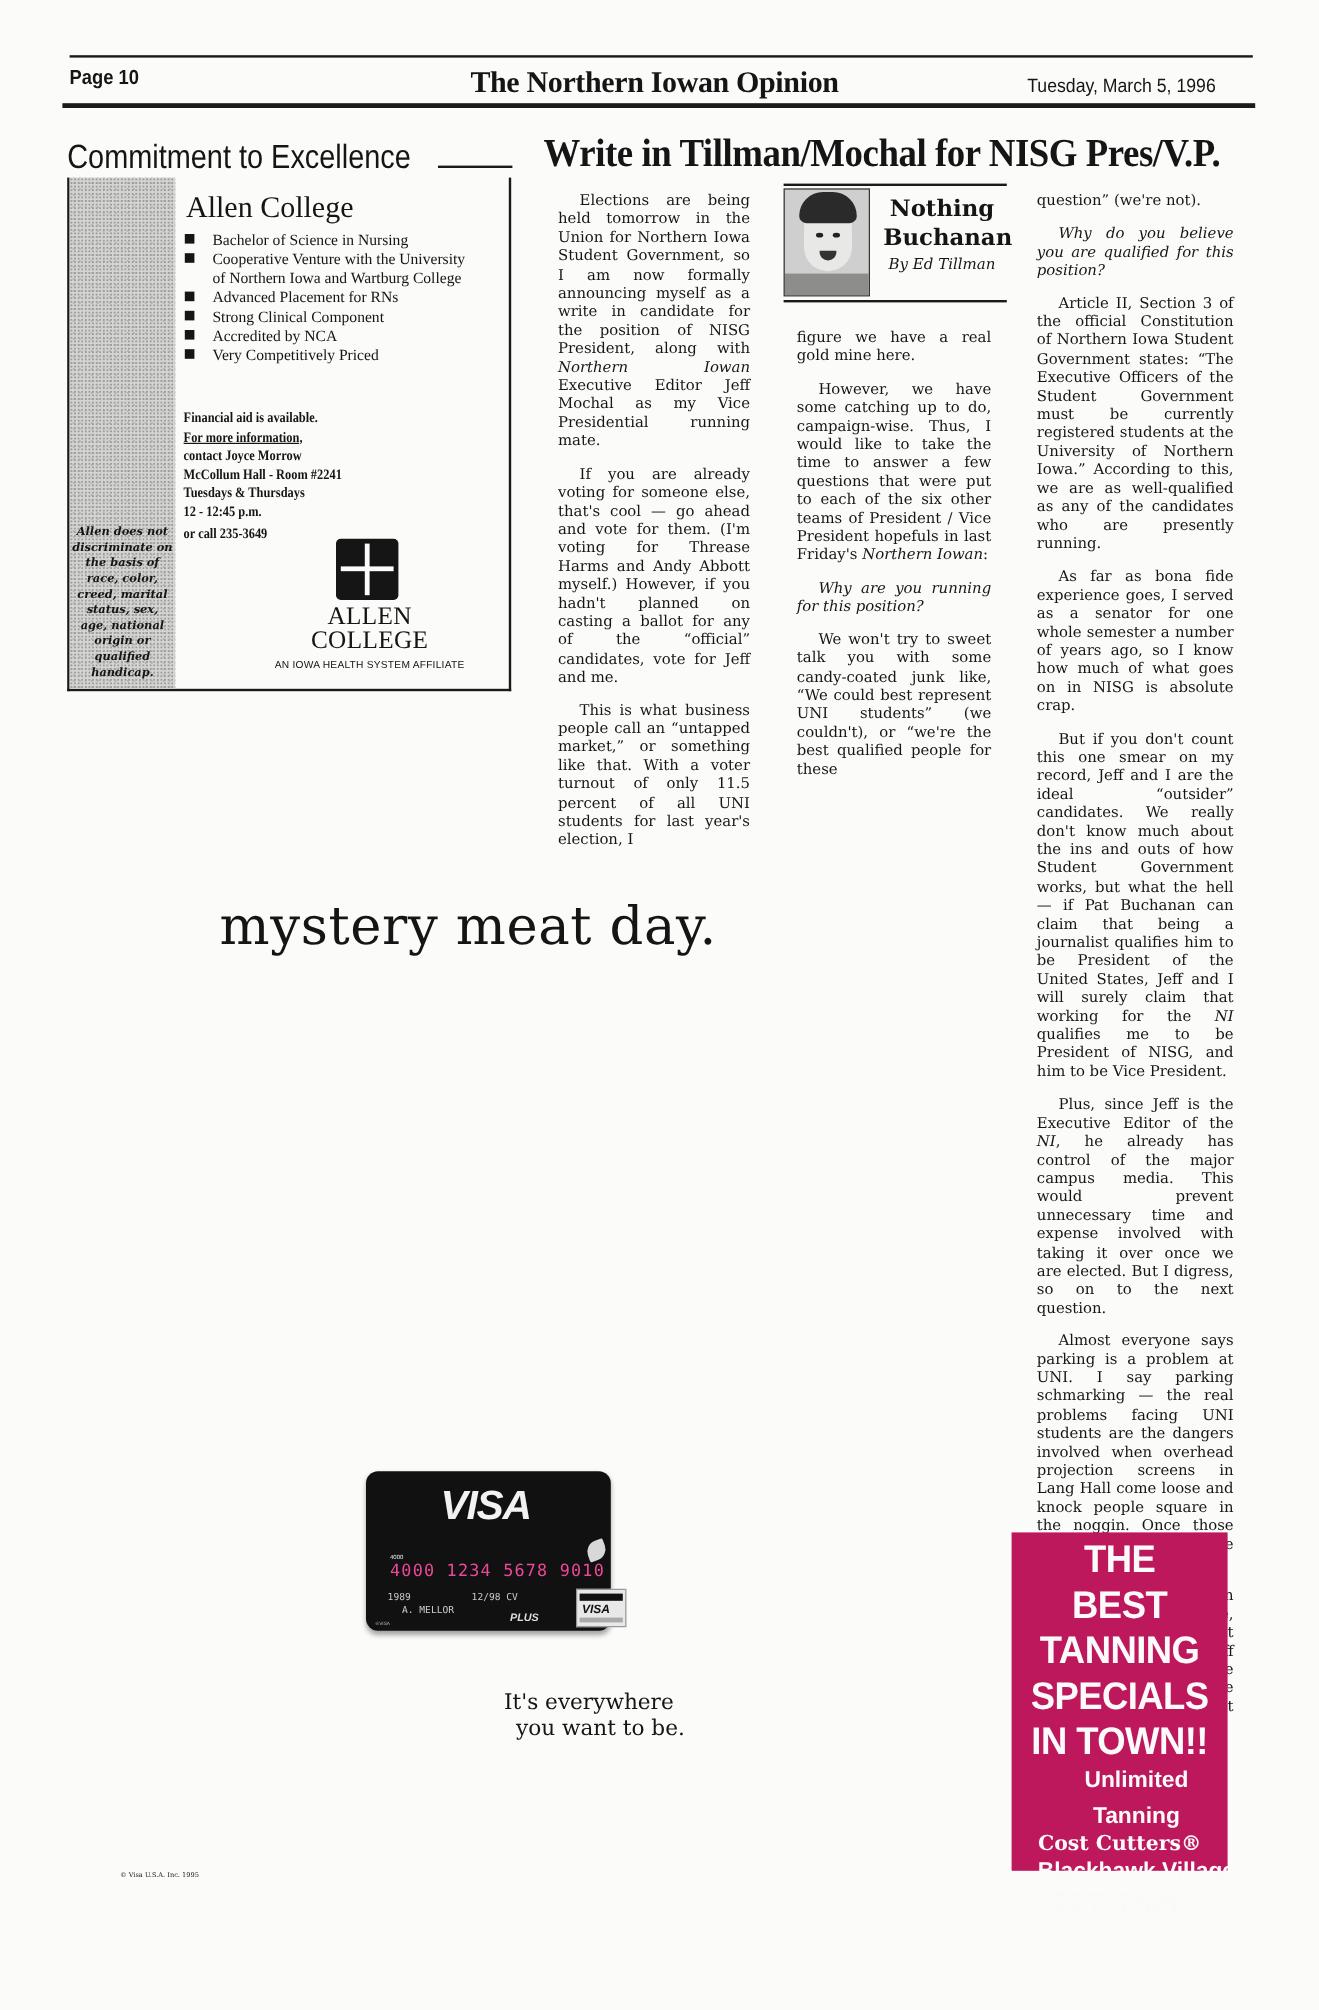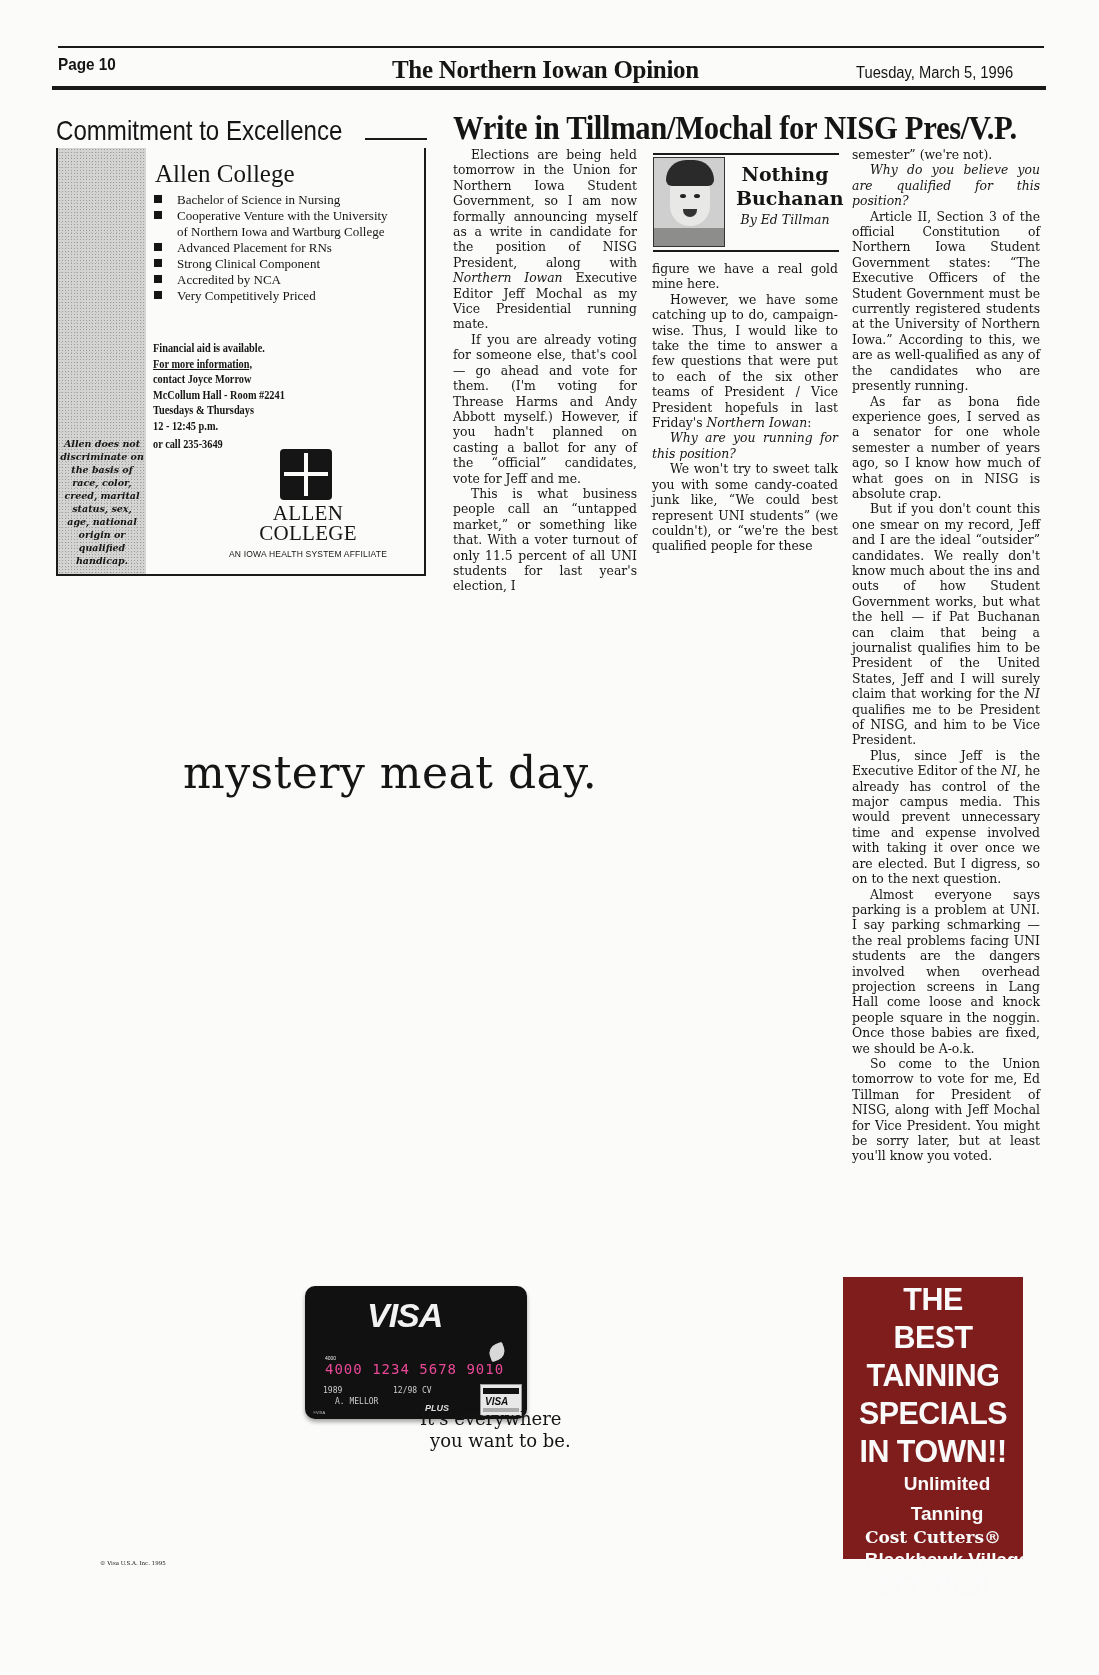--- a/index.html
+++ b/index.html
@@ -34,61 +34,61 @@
   .ad-contact .ul { text-decoration: underline; }
   .ad-logo { left: 280px; top: 449px; width: 52px; height: 51px; background: #151515; border-radius: 4px; }
   .ad-logo::before { content: ""; position: absolute; left: 24px; top: 4px; width: 4px; height: 43px; background: #fbfbfa; }
   .ad-logo::after { content: ""; position: absolute; left: 4px; top: 23px; width: 44px; height: 4px; background: #fbfbfa; }
   .ad-logo-name { left: 238px; top: 503px; width: 140px; text-align: center; font-family: "Liberation Serif", serif; font-size: 21px; line-height: 20px; letter-spacing: 0.3px; }
   .ad-affiliate { left: 225px; top: 549px; width: 166px; text-align: center; font-family: "Liberation Sans", sans-serif; font-size: 8.5px; letter-spacing: 0.2px; }
 
   
   .headline { left: 453px; top: 110px; font-family: "Liberation Serif", serif; font-weight: bold; font-size: 33px; letter-spacing: -0.4px; white-space: nowrap; transform: scaleX(0.93); transform-origin: left; }
   .col { position: absolute; font-family: "DejaVu Serif", serif; font-size: 12.4px; line-height: 15.4px; text-align: justify; }
-  .col p { margin: 0; text-indent: 18px; }
+  .col p { margin: 12px; text-indent: 18px; }
   .col p.noind { text-indent: 0; }
   .col i { font-style: italic; }
   .col1 { left: 453px; top: 147px; width: 184px; }
   .col2 { left: 652px; top: 261px; width: 186px; }
   .col3 { left: 852px; top: 147px; width: 188px; }
 
   .col-box-top { left: 653px; top: 153px; width: 186px; height: 2px; background: #1a1a1a; }
   .col-box-bot { left: 653px; top: 250px; width: 186px; height: 2px; background: #1a1a1a; }
   .mug { left: 653px; top: 157px; width: 72px; height: 90px; border: 1px solid #333; box-sizing: border-box; background: #cfcfcf; overflow: hidden; }
   .mug-hair { left: 12px; top: 2px; width: 48px; height: 26px; background: #2a2a2a; border-radius: 20px 20px 6px 6px; }
   .mug-face { left: 16px; top: 14px; width: 40px; height: 54px; background: #e8e8e6; border-radius: 18px 18px 20px 20px; }
   .mug-eye1 { left: 26px; top: 36px; width: 6px; height: 4px; background: #222; border-radius: 50%; }
   .mug-eye2 { left: 40px; top: 36px; width: 6px; height: 4px; background: #222; border-radius: 50%; }
   .mug-mouth { left: 29px; top: 51px; width: 14px; height: 8px; background: #333; border-radius: 0 0 8px 8px; }
   .mug-shirt { left: 0; top: 70px; width: 72px; height: 20px; background: #8d8d8b; }
   .col-name { left: 736px; top: 162px; width: 98px; text-align: center; font-family: "DejaVu Serif", serif; font-weight: bold; font-size: 19px; line-height: 24px; }
   .col-byline { left: 736px; top: 212px; width: 98px; text-align: center; font-family: "DejaVu Serif", serif; font-style: italic; font-size: 12.5px; }
 
   
   .visa-head { left: 183px; top: 725px; width: 520px; font-family: "DejaVu Serif", serif; font-size: 44px; line-height: 96px; letter-spacing: 0.5px; }
-  .visa-card { left: 305px; top: 1286px; width: 222px; height: 133px; background: #111; border-radius: 10px; box-shadow: 0 3px 4px rgba(0,0,0,0.35); color: #eee; }
+  .visa-card { left: 305px; top: 1226px; width: 204px; height: 133px; background: #111; border-radius: 10px; box-shadow: 0 3px 4px rgba(0,0,0,0.35); color: #eee; }
   .visa-card .logo { position: absolute; left: 62px; top: 10px; font-family: "Liberation Sans", sans-serif; font-style: italic; font-weight: bold; font-size: 34px; letter-spacing: -1px; color: #f2f2f2; }
   .visa-card .num-small { position: absolute; left: 20px; top: 69px; font-family: "Liberation Sans", sans-serif; font-size: 5px; }
   .visa-card .num { position: absolute; left: 20px; top: 75px; font-family: "DejaVu Sans Mono", monospace; font-size: 14px; letter-spacing: 1px; color: #ec4899; }
   .visa-card .since { position: absolute; left: 18px; top: 100px; font-family: "DejaVu Sans Mono", monospace; font-size: 8px; color: #ccc; text-align: right; }
   .visa-card .exp { position: absolute; left: 88px; top: 100px; font-family: "DejaVu Sans Mono", monospace; font-size: 8px; color: #ccc; }
   .visa-card .holder { position: absolute; left: 30px; top: 111px; font-family: "DejaVu Sans Mono", monospace; font-size: 8px; color: #ccc; }
   .visa-card .plus { position: absolute; left: 120px; top: 117px; font-family: "Liberation Sans", sans-serif; font-style: italic; font-weight: bold; font-size: 9px; color: #ddd; }
   .visa-card .tiny { position: absolute; left: 8px; top: 124px; font-family: "Liberation Sans", sans-serif; font-size: 4px; color: #bbb; }
   .visa-card .bird { position: absolute; left: 184px; top: 58px; width: 16px; height: 16px; background: #d8d8d8; border-radius: 60% 10% 60% 10%; transform: rotate(-20deg); }
   .visa-card .hologram { position: absolute; left: 175px; top: 98px; width: 40px; height: 30px; background: #e8e8e8; border: 1px solid #999; }
   .visa-card .hologram .bar1 { position: absolute; left: 2px; top: 3px; width: 36px; height: 6px; background: #111; }
   .visa-card .hologram .mini { position: absolute; left: 4px; top: 11px; font-family: "Liberation Sans", sans-serif; font-style: italic; font-weight: bold; font-size: 10px; color: #111; }
   .visa-card .hologram .bar2 { position: absolute; left: 2px; top: 23px; width: 36px; height: 4px; background: #aaa; }
   .visa-tagline { left: 420px; top: 1408px; width: 220px; font-family: "DejaVu Serif", serif; font-size: 18px; line-height: 22px; }
   .visa-tagline .l2 { display: block; padding-left: 10px; }
   .visa-copy { left: 100px; top: 1560px; font-family: "DejaVu Serif", serif; font-size: 5.5px; }
 
   
-  .tan-box { left: 843px; top: 1277px; width: 180px; height: 282px; background: #7f1d1d; color: #fafafa; text-align: center; font-family: "Liberation Sans", sans-serif; font-weight: bold; }
+  .tan-box { left: 843px; top: 1277px; width: 180px; height: 282px; background: #be185d; color: #fafafa; text-align: center; font-family: "Liberation Sans", sans-serif; font-weight: bold; }
   .tan-big { position: absolute; left: 0; width: 180px; font-size: 32px; line-height: 32px; letter-spacing: -0.5px; transform: scaleX(0.95); }
   .tan-sm { position: absolute; left: 0; width: 208px; font-size: 19px; line-height: 22px; }
   .tan-ser { position: absolute; left: 0; width: 180px; font-family: "DejaVu Serif", serif; font-size: 17px; }
   .tan-phone { position: absolute; left: 0; width: 180px; font-size: 27px; }
 </style>
 </head>
 <body>
 
 <div class="abs rule-top"></div>
 <div class="abs page-num">Page 10</div>
@@ -154,21 +154,21 @@
   <div class="abs col-box-bot"></div>
 
   <div class="col col2">
     <p class="noind">figure we have a real gold mine here.</p>
     <p><span>However, we have some catching up to do, campaign-wise. Thus, I would like to take the time to answer a few questions that were put to each of the six other teams of President / Vice President hopefuls in last Friday's</span> <i>Northern Iowan</i>:</p>
     <p><i>Why are you running for this position?</i></p>
     <p>We won't try to sweet talk you with some candy-coated junk like, “We could best represent UNI students” (we couldn't), or “we're the best qualified people for these</p>
   </div>
 
   <div class="col col3">
-    <p class="noind">semester” (we're not).</p>
+    <p class="noind">question” (we're not).</p>
     <p><i>Why do you believe you are qualified for this position?</i></p>
     <p>Article II, Section 3 of the official Constitution of Northern Iowa Student Government states: “The Executive Officers of the Student Government must be currently registered students at the University of Northern Iowa.” According to this, we are as well-qualified as any of the candidates who are presently running.</p>
     <p>As far as bona fide experience goes, I served as a senator for one whole semester a number of years ago, so I know how much of what goes on in NISG is absolute crap.</p>
     <p><span>But if you don't count this one smear on my record, Jeff and I are the ideal “outsider” candidates. We really don't know much about the ins and outs of how Student Government works, but what the hell — if Pat Buchanan can claim that being a journalist qualifies him to be President of the United States, Jeff and I will surely claim that working for the</span> <i>NI</i> <span>qualifies me to be President of NISG, and him to be Vice President.</span></p>
     <p><span>Plus, since Jeff is the Executive Editor of the</span> <i>NI</i><span>, he already has control of the major campus media. This would prevent unnecessary time and expense involved with taking it over once we are elected. But I digress, so on to the next question.</span></p>
     <p>Almost everyone says parking is a problem at UNI. I say parking schmarking — the real problems facing UNI students are the dangers involved when overhead projection screens in Lang Hall come loose and knock people square in the noggin. Once those babies are fixed, we should be A-o.k.</p>
     <p>So come to the Union tomorrow to vote for me, Ed Tillman for President of NISG, along with Jeff Mochal for Vice President. You might be sorry later, but at least you'll know you voted.</p>
   </div>
 </article>
 

